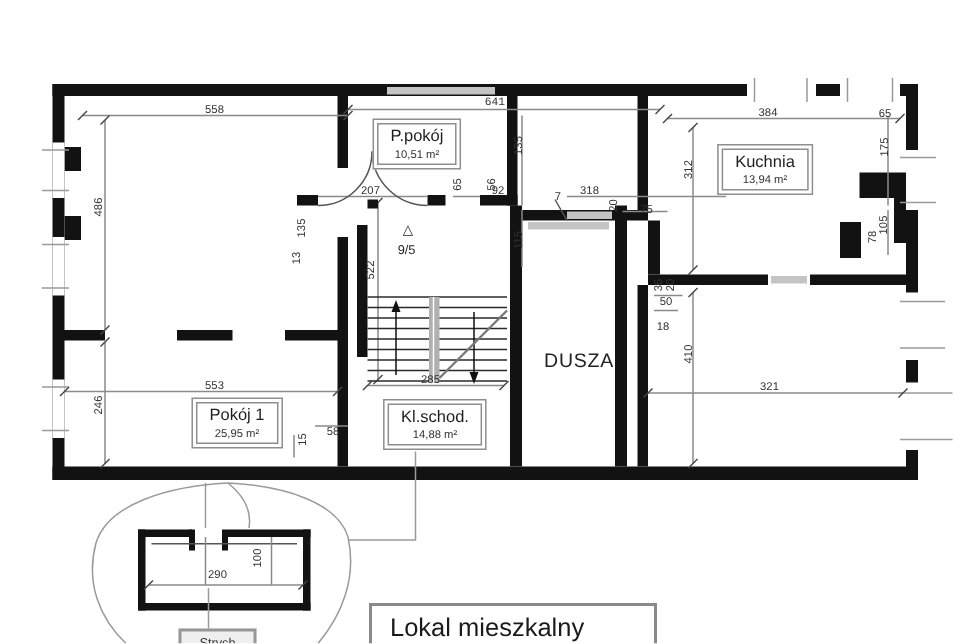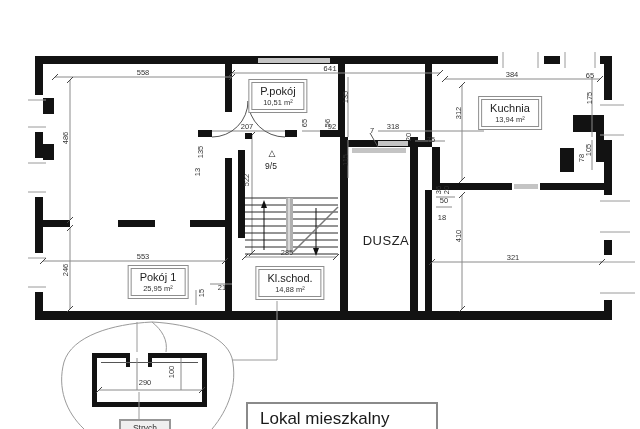--- a/index.html
+++ b/index.html
@@ -276,16 +276,16 @@
     <span class="dim rot" style="left: 459px; top: 113px;">312</span>
     <span class="dim" style="left: 444px; top: 201px;">50</span>
     <span class="dim" style="left: 442px; top: 196px; margin-top: 22px;">18</span>
     <span class="dim rot" style="left: 439px; top: 190px;">36</span>
     <span class="dim rot" style="left: 447px; top: 190px;">20</span>
     <span class="dim rot" style="left: 459px; top: 236px;">410</span>
     <span class="dim rot" style="left: 590px; top: 98px;">175</span>
     <span class="dim rot" style="left: 589px; top: 150px;">105</span>
     <span class="dim rot" style="left: 582px; top: 158px;">78</span>
     <span class="dim rot" style="left: 202px; top: 293px;">15</span>
-    <span class="dim" style="left: 222px; top: 288px;">21</span>
+    <span class="dim" style="left: 222px; top: 288px;">58</span>
     <span class="dim" style="left: 145px; top: 383px;">290</span>
     <span class="dim rot" style="left: 172px; top: 372px;">100</span>
   </div>
 
 </body></html>

